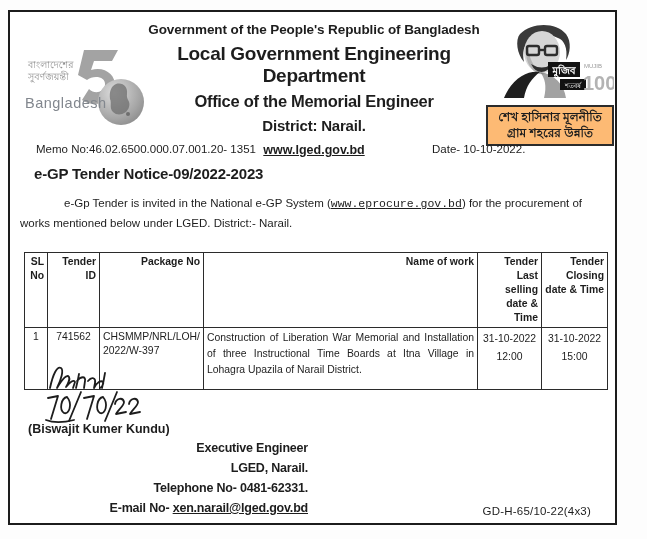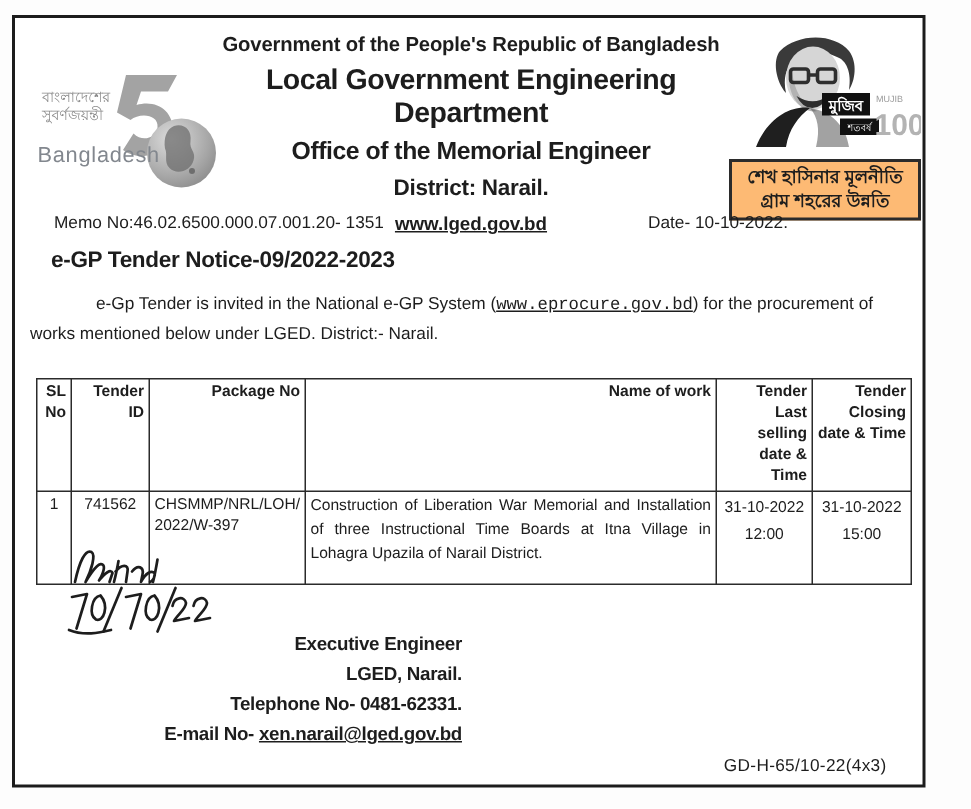--- a/index.html
+++ b/index.html
@@ -192,20 +192,21 @@
         <path d="M31,35 C25,36 23,48 28,51 C33,53 37,42 31,35"></path>
         <path d="M45,30 L33,59"></path>
         <path d="M48,36 L58,34 L51,57"></path>
         <path d="M67,35 C61,36 59,48 64,51 C69,53 73,42 67,35"></path>
         <path d="M81,30 L69,59"></path>
         <path d="M79,42 C80,36 87,35 88,40 C88,44 82,48 80,52 L90,50"></path>
         <path d="M93,42 C94,36 101,35 102,40 C102,44 96,48 94,52 L104,50"></path>
         <path d="M10,58 C20,62 30,60 38,58"></path>
       </g>
     </svg>
+    <div class="sig-name">(Biswajit Kumer Kundu)</div>
     <div class="sig-line">Executive Engineer</div>
     <div class="sig-line">LGED, Narail.</div>
     <div class="sig-line">Telephone No- 0481-62331.</div>
     <div class="sig-line">
       <span>E-mail No- </span><span class="sig-email-val">xen.narail@lged.gov.bd</span>
     </div>
   </div>
 
   <div class="footer-code">GD-H-65/10-22(4x3)</div>
 

